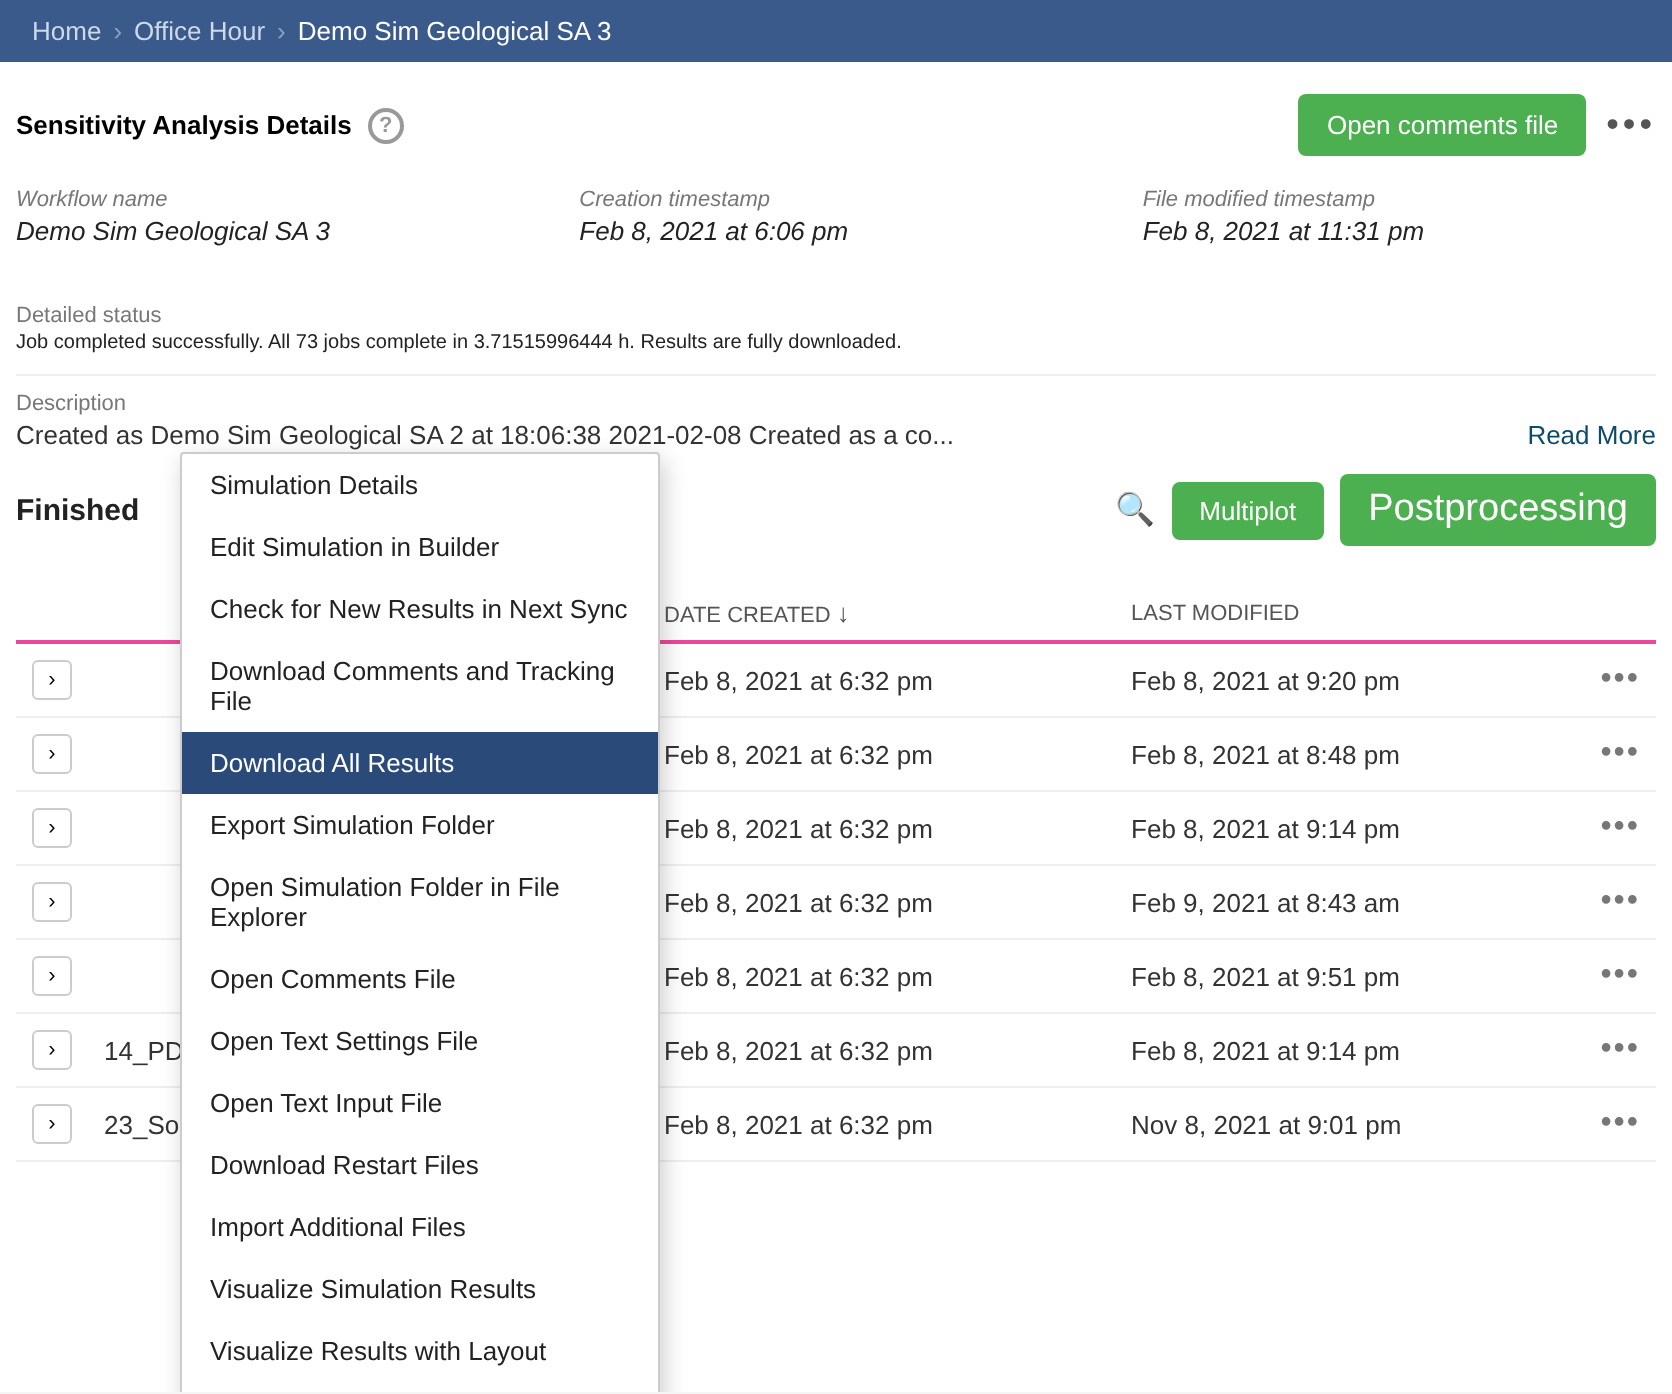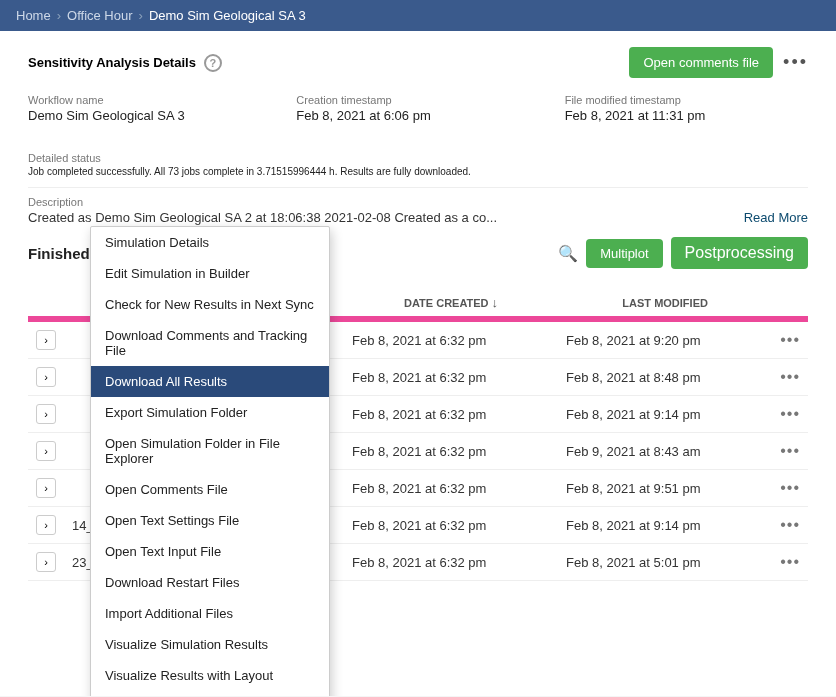--- a/index.html
+++ b/index.html
@@ -15,21 +15,21 @@
       gap: 6px;
       font-size: 13px;
     }
     .breadcrumb a { color: #cdd8e8; text-decoration: none; }
     .breadcrumb .sep { color: #8aa0bb; }
     .breadcrumb .current { color: #fff; }
 
     
     .main {
       background: #fff;
-      padding: 16px 28px;
+      padding: 16px 8px;
       height: calc(697px - 32px);
       overflow: hidden;
       position: relative;
     }
 
     
     .header-row {
       display: flex;
       align-items: center;
       justify-content: space-between;
@@ -76,20 +76,21 @@
       color: #555;
       letter-spacing: 2px;
     }
 
     
     .meta-grid {
       display: grid;
       grid-template-columns: 1fr 1fr 1fr;
       gap: 25px;
       margin-bottom: 12px;
+      font-style: italic;
     }
     .meta-item label { color: #777; font-size: 11px; display: block; margin-bottom: 2px; }
     .meta-item span { color: #222; font-size: 13px; }
 
     .detailed-status { margin-bottom: 10px; margin-top: 29px; }
     .detailed-status label { color: #777; font-size: 11px; display: block; margin-bottom: 2px; }
     .detailed-status p { color: #222; font-size: 10px; }
 
     
     .description-row {
@@ -131,38 +132,38 @@
       font-size: 13px;
       font-weight: 500;
     }
     .btn-postprocessing {
       background: #4caf50;
       color: #fff;
       border: none;
       padding: 7px 14px;
       border-radius: 4px;
       cursor: pointer;
-      font-size: 16px;
+      font-size: 19px;
       font-weight: 500;
     }
 
     
     .results-table {
       width: 100%;
       border-collapse: collapse;
       font-size: 13px;
     }
     .results-table th {
-      text-align: center;
+      text-align: left;
       padding: 6px 8px;
       color: #555;
       font-size: 11px;
-      font-weight: 700;
+      font-weight: 400;
       text-transform: uppercase;
-      border-bottom: 6px solid #ec4899;
+      border-bottom: 2px solid #ec4899;
       background: #fff;
     }
     .results-table th.sortable { cursor: pointer; }
     .results-table td {
       padding: 8px 8px;
       border-bottom: 1px solid #eee;
       color: #333;
       vertical-align: middle;
     }
     .expand-btn {
@@ -327,21 +328,21 @@
         <td>Finished running</td>
         <td>Feb 8, 2021 at 6:32 pm</td>
         <td>Feb 8, 2021 at 9:14 pm</td>
         <td><button class="dots-btn">•••</button></td>
       </tr>
       <tr>
         <td><button class="expand-btn">›</button></td>
         <td class="sim-link">23_Sor and Sgr_2</td>
         <td>Finished running</td>
         <td>Feb 8, 2021 at 6:32 pm</td>
-        <td>Feb 8, 2021 at 5:01 pm</td>
+        <td>Nov 8, 2021 at 9:01 pm</td>
         <td><button class="dots-btn">•••</button></td>
       </tr>
     </tbody>
   </table>
 
   <div class="context-menu">
     <div class="context-menu-item">Simulation Details</div>
     <div class="context-menu-item">Edit Simulation in Builder</div>
     <div class="context-menu-item">Check for New Results in Next Sync</div>
     <div class="context-menu-item">Download Comments and Tracking File</div>

